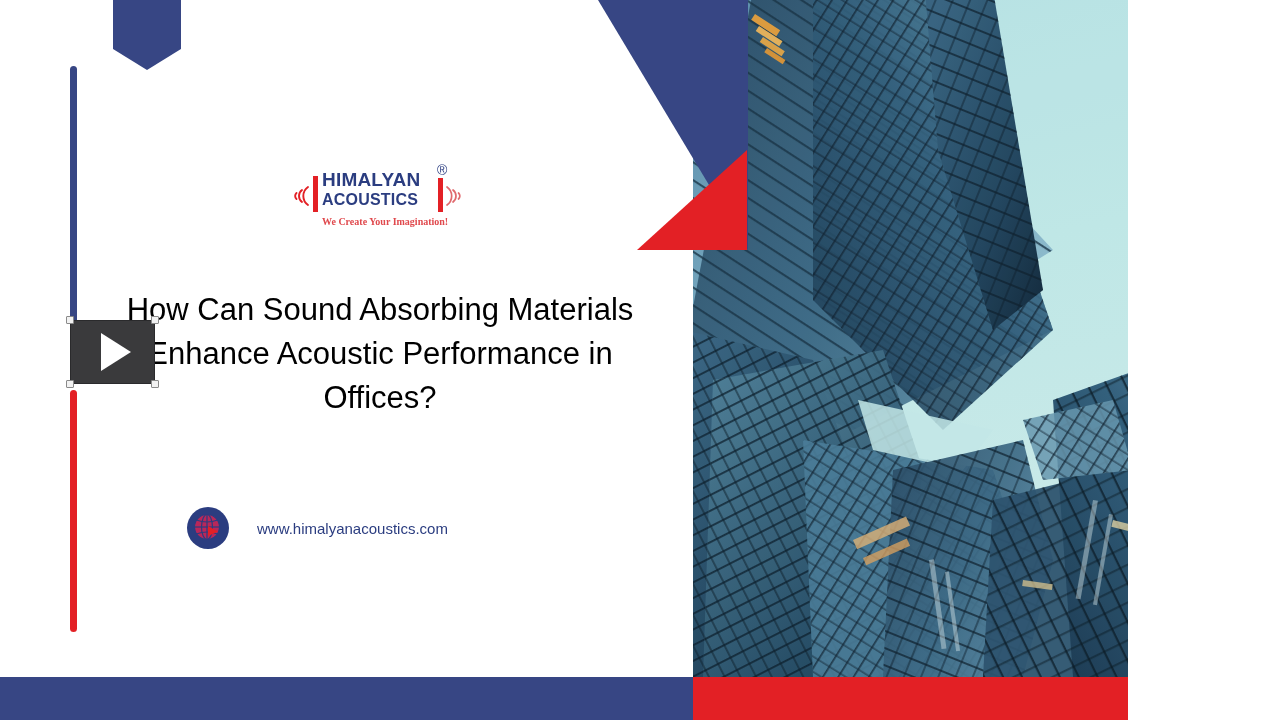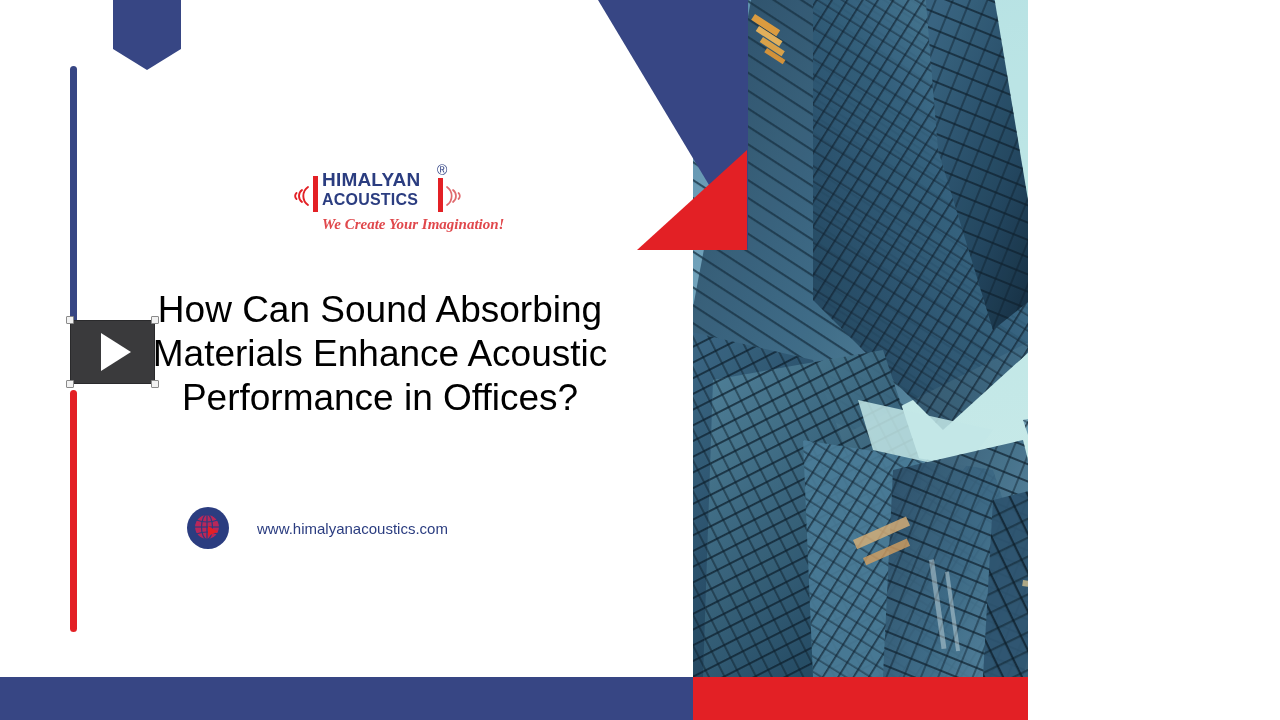--- a/index.html
+++ b/index.html
@@ -8,21 +8,21 @@
     background: #ffffff;
   }
   body {
     width: 1280px;
     height: 720px;
     overflow: hidden;
     font-family: "Liberation Sans", sans-serif;
   }
   .slide {
     position: relative;
-    width: 1028px;
+    width: 1128px;
     height: 720px;
     background: #ffffff;
     overflow: hidden;
   }
 
   
   .photo-panel {
     position: absolute;
     left: 693px;
     top: 0;
@@ -168,37 +168,36 @@
     left: 149px;
     top: -6px;
     font-size: 14px;
     color: #2b3d80;
     font-family: "Liberation Sans", sans-serif;
   }
   .logo-tagline {
     position: absolute;
     left: 34px;
     top: 48px;
-    font-size: 15px;
-    font-style: italic;
+    font-size: 10px;
     font-weight: bold;
     color: #e0484c;
     font-family: "Liberation Serif", serif;
     white-space: nowrap;
   }
 
   
   .title {
     position: absolute;
     left: 120px;
     top: 288px;
     width: 520px;
     text-align: center;
     font-family: "Liberation Sans", sans-serif;
-    font-size: 37px;
+    font-size: 31px;
     line-height: 44px;
     color: #000000;
     z-index: 3;
   }
 
   
   .web-row {
     position: absolute;
     left: 186px;
     top: 506px;

